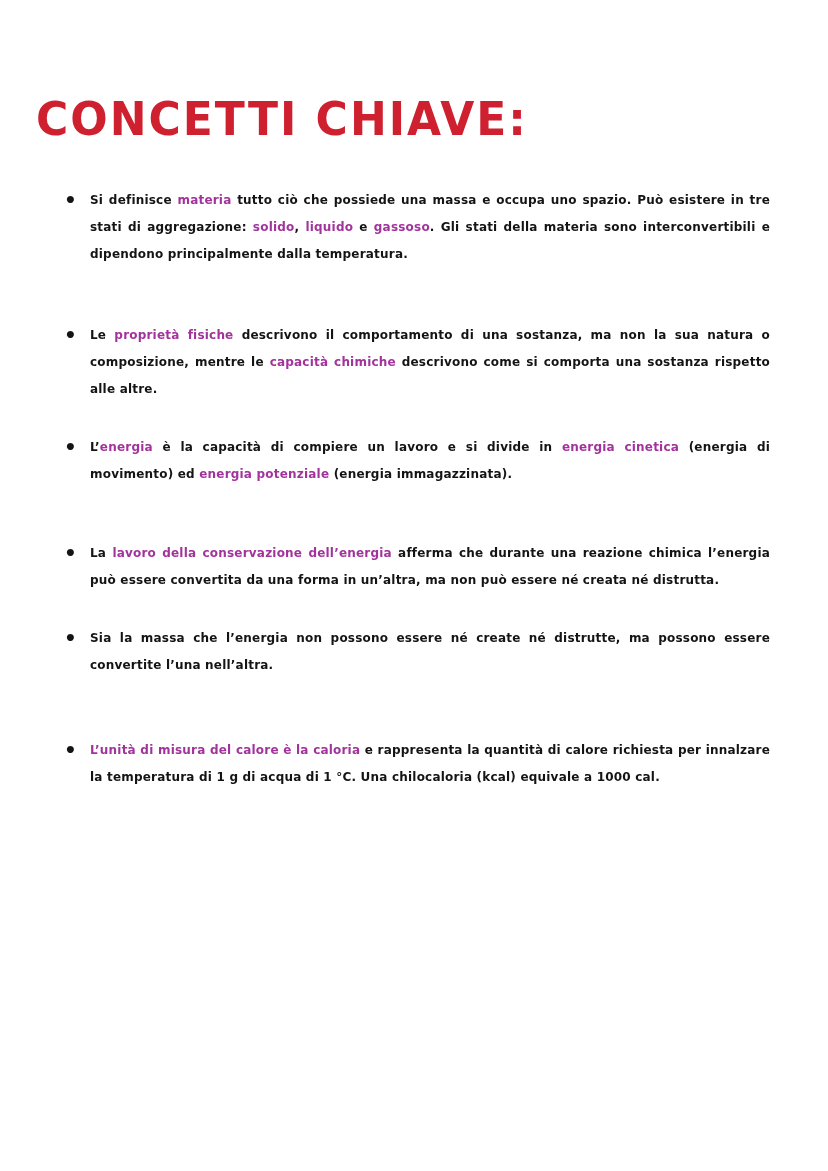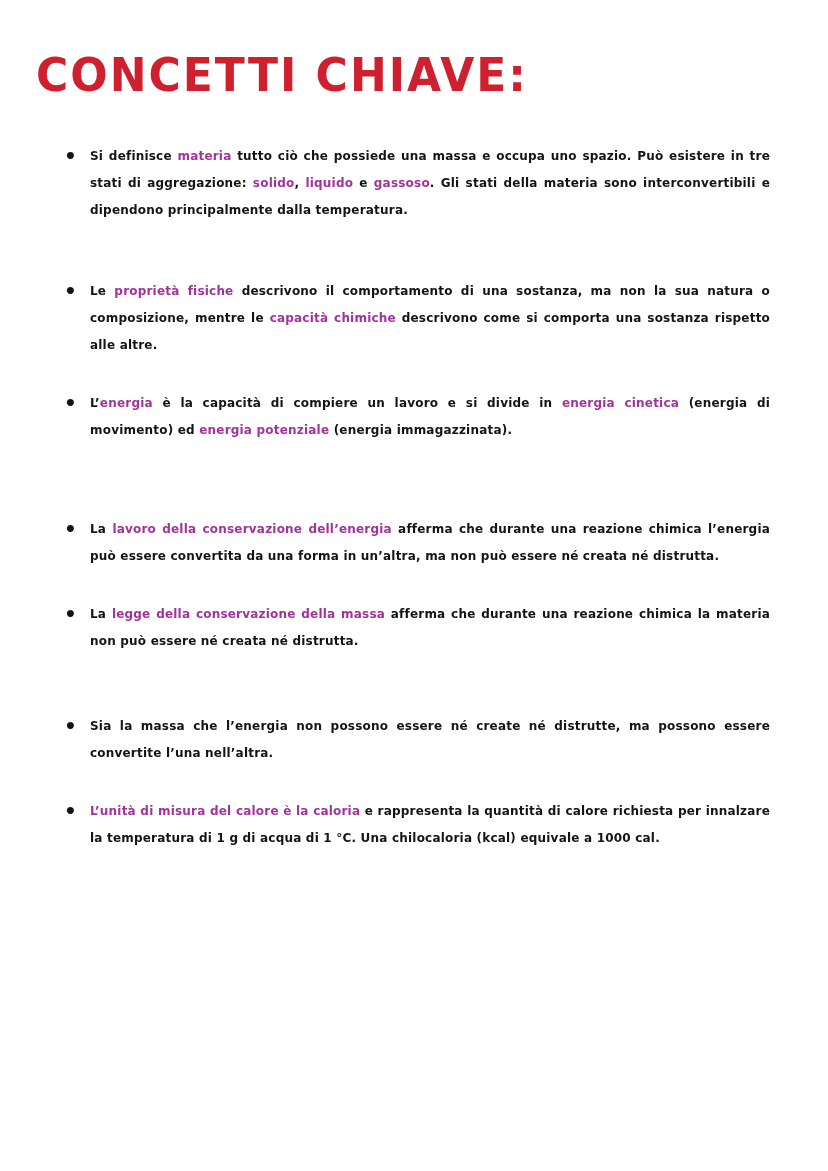--- a/index.html
+++ b/index.html
@@ -11,21 +11,21 @@
     width: 828px;
     height: 1171px;
     overflow: hidden;
     font-family: "DejaVu Sans", sans-serif;
     color: var(--body-color, #141414);
   }
   .page {
     box-sizing: border-box;
     width: 828px;
     height: 1153px;
-    padding: 48px 58px 0 36px;
+    padding: 92px 58px 0 36px;
     background: var(--bg-color, #ffffff);
   }
   .title {
     margin: 0;
     font-size: 44px;
     font-weight: bold;
     letter-spacing: 2px;
     color: var(--title-color, #cf2030);
     font-family: "DejaVu Sans", sans-serif;
     transform: scaleY(1.04);
@@ -49,36 +49,35 @@
   }
   ul.bullets li::before {
     content: "\2022";
     position: absolute;
     left: 0;
     top: 0;
     font-size: 20px;
     color: var(--body-color, #141414);
   }
   ul.bullets li:nth-child(1) { margin-bottom: 54px; }
-  ul.bullets li:nth-child(3) { margin-bottom: 72px; }
+  ul.bullets li:nth-child(3) { margin-bottom: 52px; }
   ul.bullets li:nth-child(5) { margin-bottom: 58px; }
   .seg-highlight {
     color: var(--highlight-color, #a2339c);
   }
   .seg-body {
     color: var(--body-color, #141414);
   }
 </style>
 </head>
 <body>
 
 <div class="page">
   <h1 class="title">CONCETTI CHIAVE:</h1>
   <ul class="bullets">
       <li><span class="seg-body">Si definisce </span><span class="seg-highlight">materia</span><span class="seg-body"> tutto ciò che possiede una massa e occupa uno spazio. Può esistere in tre stati di aggregazione: </span><span class="seg-highlight">solido</span><span class="seg-body">, </span><span class="seg-highlight">liquido</span><span class="seg-body"> e </span><span class="seg-highlight">gassoso</span><span class="seg-body">. Gli stati della materia sono interconvertibili e dipendono principalmente dalla temperatura.</span></li>
       <li><span class="seg-body">Le </span><span class="seg-highlight">proprietà fisiche</span><span class="seg-body"> descrivono il comportamento di una sostanza, ma non la sua natura o composizione, mentre le </span><span class="seg-highlight">capacità chimiche</span><span class="seg-body"> descrivono come si comporta una sostanza rispetto alle altre.</span></li>
       <li><span class="seg-body">L’</span><span class="seg-highlight">energia</span><span class="seg-body"> è la capacità di compiere un lavoro e si divide in </span><span class="seg-highlight">energia cinetica</span><span class="seg-body"> (energia di movimento) ed </span><span class="seg-highlight">energia potenziale</span><span class="seg-body"> (energia immagazzinata).</span></li>
       <li><span class="seg-body">La </span><span class="seg-highlight">lavoro della conservazione dell’energia</span><span class="seg-body"> afferma che durante una reazione chimica l’energia può essere convertita da una forma in un’altra, ma non può essere né creata né distrutta.</span></li>
-      <li><span class="seg-body">La </span><span class="seg-highlight">legge della conservazione della massa</span><span class="seg-body"> afferma che durante una reazione chimica la materia non può essere né creata né distrutta.</span></li>
       <li><span class="seg-body">Sia la massa che l’energia non possono essere né create né distrutte, ma possono essere convertite l’una nell’altra.</span></li>
       <li><span class="seg-highlight">L’unità di misura del calore è la caloria</span><span class="seg-body"> e rappresenta la quantità di calore richiesta per innalzare la temperatura di 1 g di acqua di 1 °C. Una chilocaloria (kcal) equivale a 1000 cal.</span></li>
     </ul>
 </div>
 
 </body></html>

